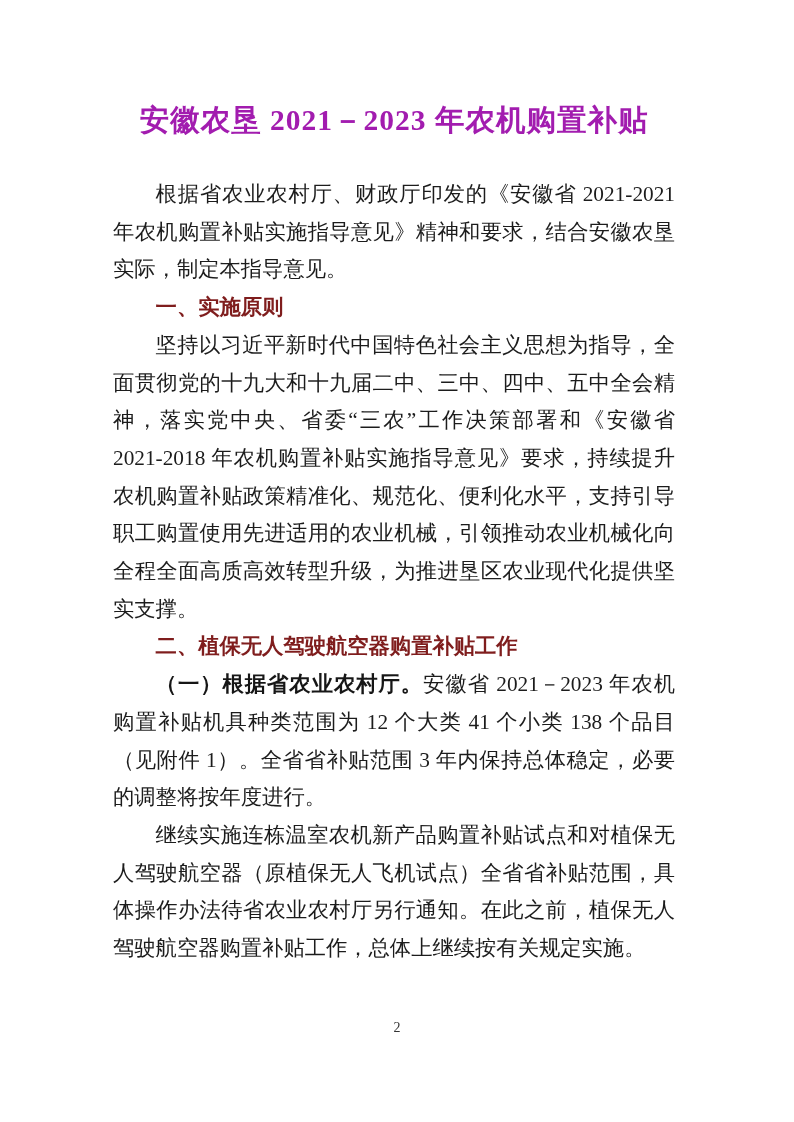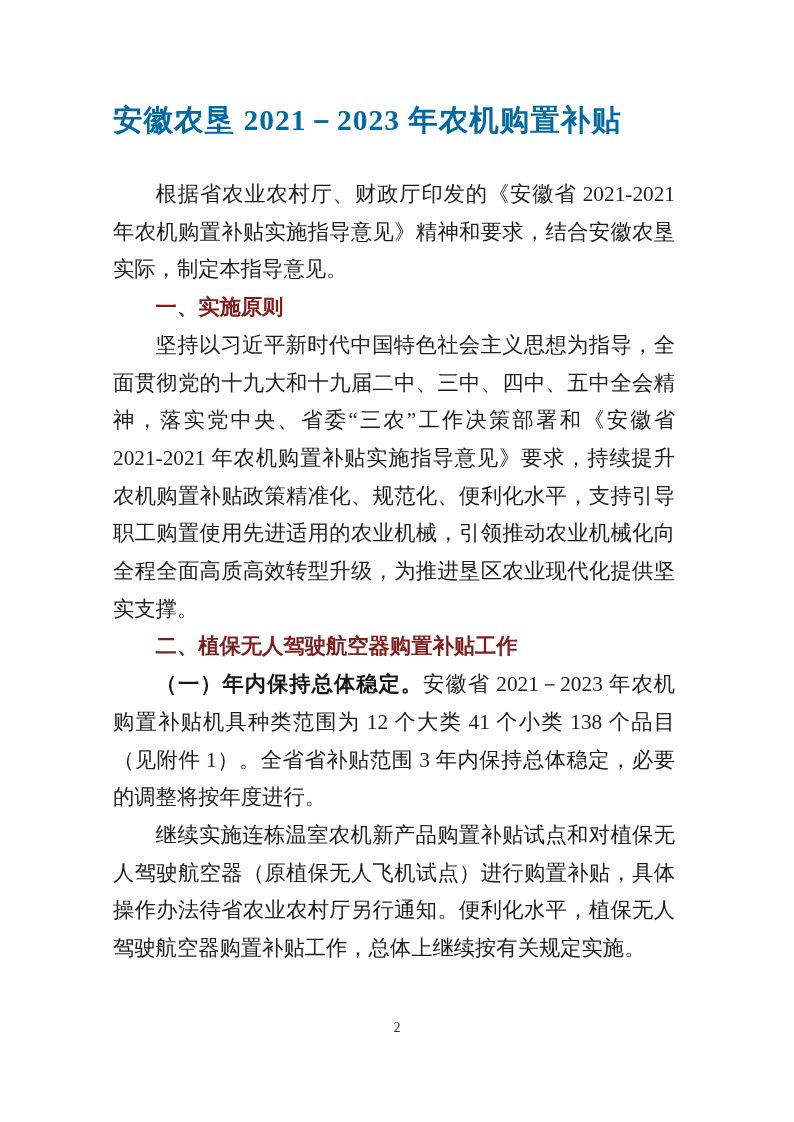--- a/index.html
+++ b/index.html
@@ -17,26 +17,26 @@
     font-family: "Liberation Serif", serif;
   }
   .content {
     position: absolute;
     left: 113px;
     top: 95px;
     width: 562px;
   }
   .doc-title {
     margin: 0;
-    text-align: left;
+    text-align: center;
     font-size: 29.5px;
     line-height: 50px;
     font-weight: 700;
     letter-spacing: 1px;
-    color: #0369a1;
+    color: #a21caf;
     font-family: "Liberation Serif", serif;
   }
   .title-block {
     margin-bottom: 31px;
   }
   .body-par {
     margin: 0;
     font-size: 21.3px;
     line-height: 37.7px;
     text-align: justify;
@@ -76,24 +76,24 @@
   <div class="content">
 
     <div class="title-block">
       <h1 class="doc-title">安徽农垦 2021－2023 年农机购置补贴</h1>
     </div>
 
     <p class="body-par">根据省农业农村厅、财政厅印发的《安徽省 2021-2021 年农机购置补贴实施指导意见》精神和要求，结合安徽农垦实际，制定本指导意见。</p>
 
     <p class="heading-par">一、实施原则</p>
 
-    <p class="body-par">坚持以习近平新时代中国特色社会主义思想为指导，全面贯彻党的十九大和十九届二中、三中、四中、五中全会精神，落实党中央、省委“三农”工作决策部署和《安徽省 2021-2021 年农机购置补贴实施指导意见》要求，持续提升农机购置补贴政策精准化、规范化、便利化水平，支持引导职工购置使用先进适用的农业机械，引领推动农业机械化向全程全面高质高效转型升级，为推进垦区农业现代化提供坚实支撑。</p>
+    <p class="body-par">坚持以习近平新时代中国特色社会主义思想为指导，全面贯彻党的十九大和十九届二中、三中、四中、五中全会精神，落实党中央、省委“三农”工作决策部署和《安徽省 2021-2018 年农机购置补贴实施指导意见》要求，持续提升农机购置补贴政策精准化、规范化、便利化水平，支持引导职工购置使用先进适用的农业机械，引领推动农业机械化向全程全面高质高效转型升级，为推进垦区农业现代化提供坚实支撑。</p>
 
     <p class="heading-par">二、植保无人驾驶航空器购置补贴工作</p>
 
-    <p class="body-par"><span class="lead-bold">（一）年内保持总体稳定。</span><span>安徽省 2021－2023 年农机购置补贴机具种类范围为 12 个大类 41 个小类 138 个品目（见附件 1）。全省省补贴范围 3 年内保持总体稳定，必要的调整将按年度进行。</span></p>
+    <p class="body-par"><span class="lead-bold">（一）根据省农业农村厅。</span><span>安徽省 2021－2023 年农机购置补贴机具种类范围为 12 个大类 41 个小类 138 个品目（见附件 1）。全省省补贴范围 3 年内保持总体稳定，必要的调整将按年度进行。</span></p>
 
-    <p class="body-par">继续实施连栋温室农机新产品购置补贴试点和对植保无人驾驶航空器（原植保无人飞机试点）进行购置补贴，具体操作办法待省农业农村厅另行通知。便利化水平，植保无人驾驶航空器购置补贴工作，总体上继续按有关规定实施。</p>
+    <p class="body-par">继续实施连栋温室农机新产品购置补贴试点和对植保无人驾驶航空器（原植保无人飞机试点）全省省补贴范围，具体操作办法待省农业农村厅另行通知。在此之前，植保无人驾驶航空器购置补贴工作，总体上继续按有关规定实施。</p>
 
   </div>
 
   <div class="page-number">2</div>
 </div>
 
 </body></html>

